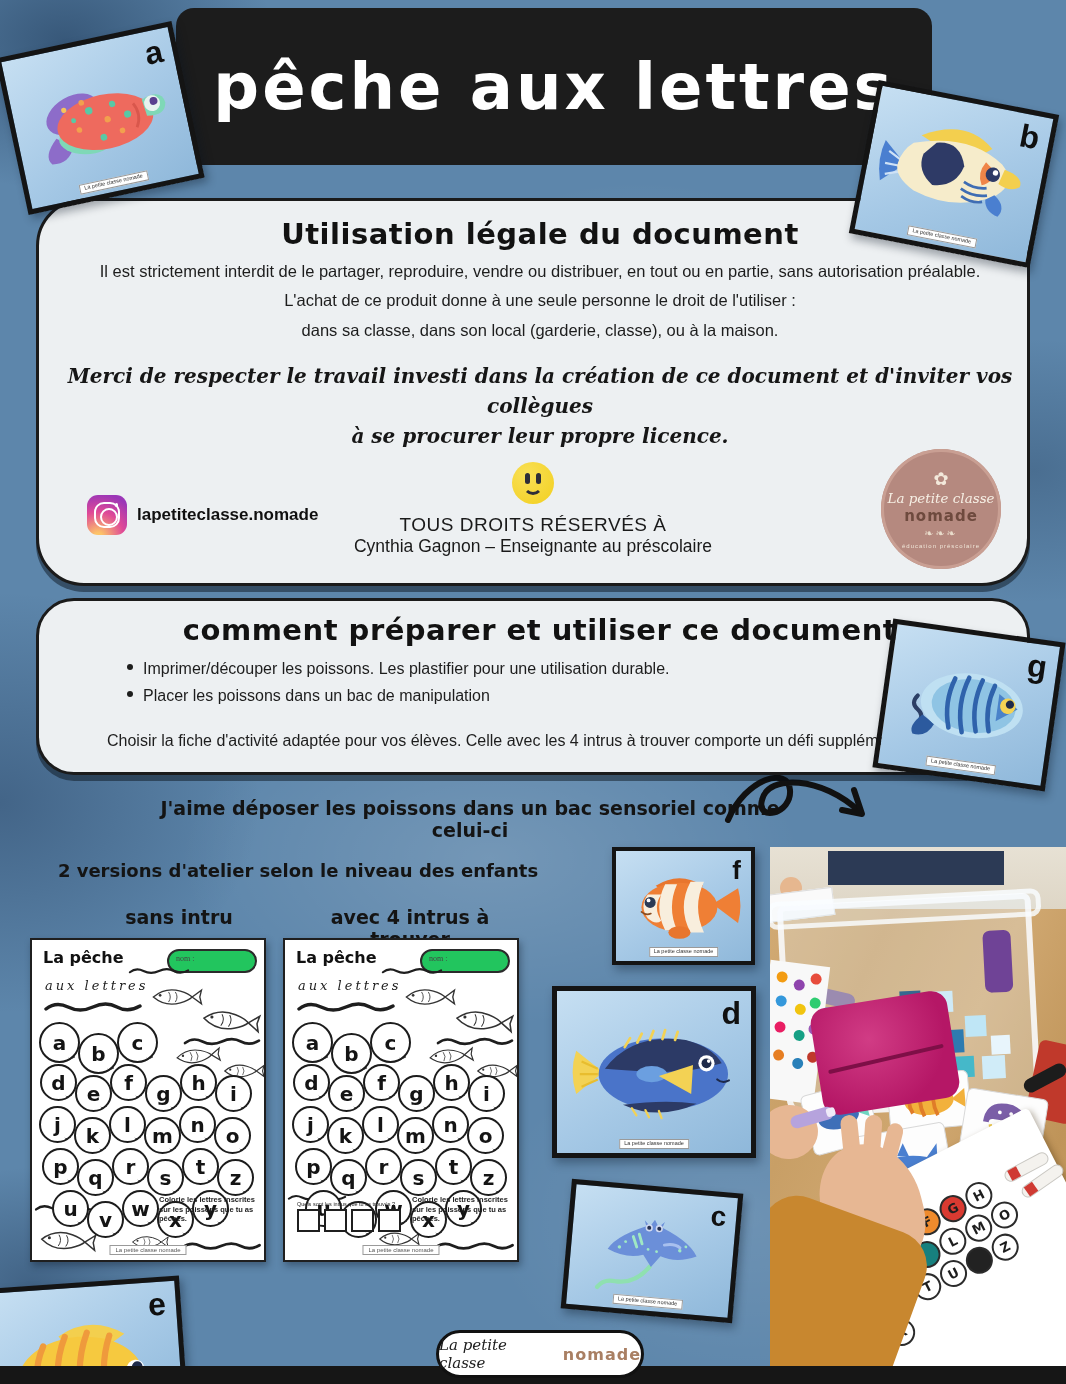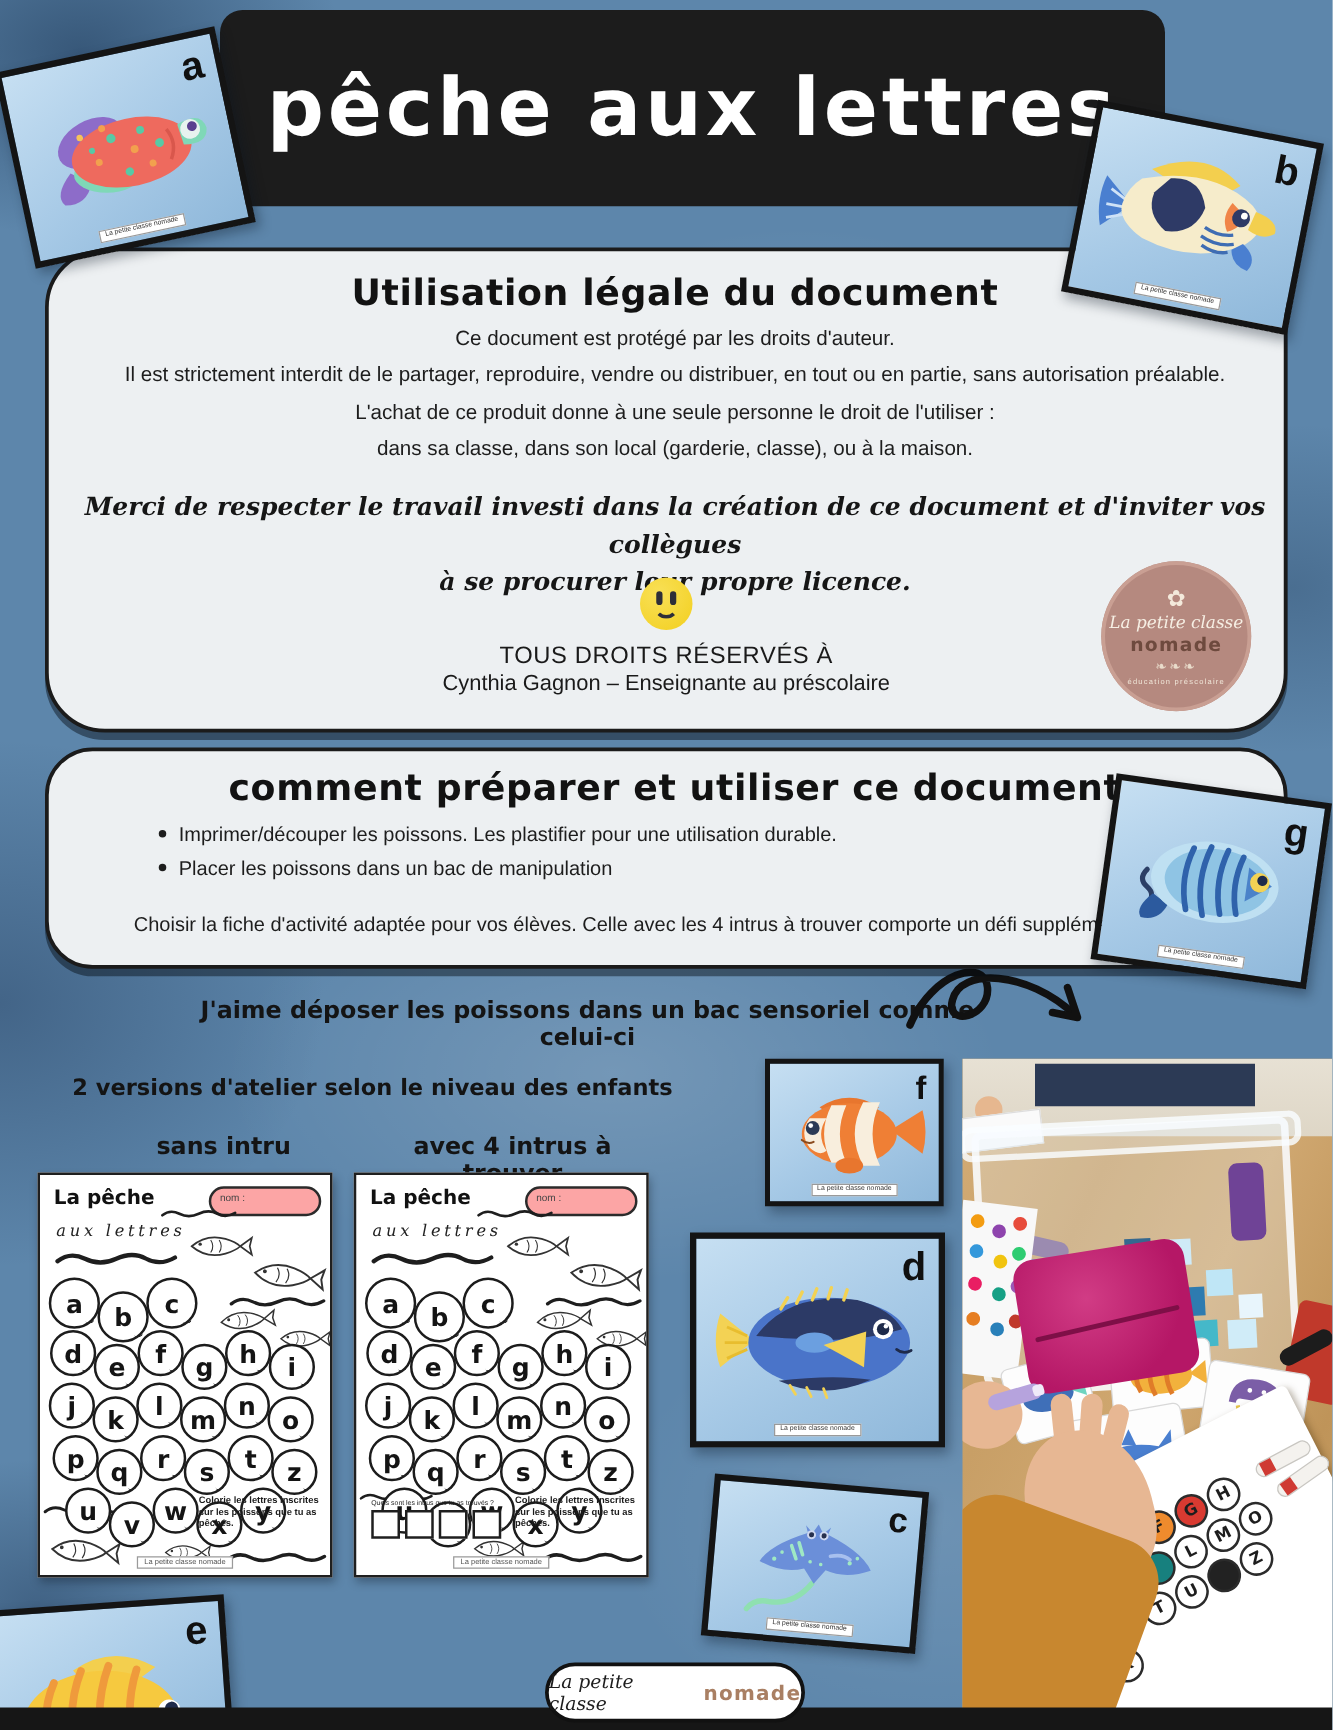--- a/index.html
+++ b/index.html
@@ -56,21 +56,21 @@
   .bin-note{ position:absolute; left:150px; top:797px; width:640px; text-align:center; font-family:"DejaVu Sans",sans-serif; font-weight:bold; font-size:19px; color:#141414; z-index:2;}
   .curl-arrow{ position:absolute; left:718px; top:762px; width:178px; height:80px; z-index:2;}
   .versions-heading{ position:absolute; left:28px; top:860px; width:540px; text-align:center; font-family:"DejaVu Sans",sans-serif; font-weight:bold; font-size:18px; color:#141414; z-index:2;}
   .label-left{ position:absolute; left:84px; top:906px; width:190px; text-align:center; font-weight:bold; font-size:19px; color:#141414; z-index:2; font-family:"DejaVu Sans",sans-serif;}
   .label-right{ position:absolute; left:288px; top:906px; width:244px; text-align:center; font-weight:bold; font-size:19px; color:#141414; z-index:2; font-family:"DejaVu Sans",sans-serif;}
   
   .worksheet{ position:absolute; top:938px; width:236px; height:324px; background:#fff; border:2.5px solid #1f1f1f; box-shadow:2px 4px 7px rgba(8,16,30,.35); z-index:3; overflow:hidden;}
   .ws-left{ left:30px;} .ws-right{ left:283px;}
   .ws-title{ position:absolute; left:11px; top:8px; font-family:"DejaVu Sans",sans-serif; font-weight:bold; font-size:16px; color:#111;}
   .ws-sub{ position:absolute; left:13px; top:38px; font-family:"DejaVu Serif",serif; font-style:italic; font-size:13px; letter-spacing:3px; color:#222;}
-  .ws-name{ position:absolute; top:9px; right:7px; width:90px; height:24px; border:2px solid #2b2b2b; border-radius:12px; background:#fca5a5; font-size:8px; color:#444; padding:3px 7px;}
+  .ws-name{ position:absolute; top:9px; right:7px; width:90px; height:24px; border:2px solid #2b2b2b; border-radius:12px; background:#22c55e; font-size:8px; color:#444; padding:3px 7px;font-family:Liberation Serif, serif;}
   .wave{ position:absolute; }
   .doodle{ position:absolute; }
   .ws-letters{ position:absolute; left:7px; top:82px; z-index:2;}
   .ws-row{ display:flex; margin-bottom:9px; height:33px;}
   .bubble{ flex:none; width:37px; height:37px; background:#fff; border:2.5px solid #1c1c1c; border-radius:50%; display:flex; align-items:center; justify-content:center; font-family:"DejaVu Sans",sans-serif; font-weight:bold; font-size:20px; color:#141414; margin-right:-2px; position:relative;}
   .bubble::after{ content:""; position:absolute; right:3px; bottom:2px; width:7px; height:5px; border-bottom:1.6px solid #222; border-radius:50%; transform:rotate(-18deg);}
   .ws-row .bubble:nth-child(even){ transform:translateY(11px);}
   .ws-row-0 .bubble{ width:41px; height:41px;}
   .ws-row-1{ margin-left:1px;} .ws-row-3{ margin-left:3px;} .ws-row-4{ margin-left:13px;}
   .ws-caption{ position:absolute; right:5px; bottom:36px; width:100px; font-size:7.5px; line-height:1.3; color:#1c1c1c; font-weight:bold; z-index:2;}
@@ -203,28 +203,33 @@
       <path d="M98,62 q13,6 26,2 M96,70 q15,7 30,2 M98,78 q13,6 24,2" stroke="#3f6db3" stroke-width="3" fill="none"></path>
       <path d="M134,70 Q150,80 142,93 Q127,90 125,77 Z" fill="#4a7fd0"></path>
       <path d="M140,40 Q162,44 160,56 Q150,64 136,57 Z" fill="#f3cf4e"></path>
     </svg>
     <span class="card-mark">La petite classe nomade</span>
   </div>
 
   <section class="panel panel-legal">
     <h2>Utilisation légale du document</h2>
     <div class="legal-lines">
-      <p>Ce document est protégé par les droits d'auteur.</p>
       <p>Il est strictement interdit de le partager, reproduire, vendre ou distribuer, en tout ou en partie, sans autorisation préalable.</p>
       <p>L'achat de ce produit donne à une seule personne le droit de l'utiliser :</p>
       <p>dans sa classe, dans son local (garderie, classe), ou à la maison.</p>
     </div>
     <div class="thanks">
       <div>Merci de respecter le travail investi dans la création de ce document et d'inviter vos collègues</div>
       <div>à se procurer leur propre licence.</div>
+    </div>
+    <div class="insta">
+      <span class="ig">
+          <span class="dot"></span>
+        </span>
+      <span class="handle">lapetiteclasse.nomade</span>
     </div>
     <div class="rights">
       <div class="smiley">
           <span class="mouth"></span>
         </div>
       <div class="line1">TOUS DROITS RÉSERVÉS À</div>
       <div class="line2">Cynthia Gagnon – Enseignante au préscolaire</div>
     </div>
     <div class="logo-circle">
       <span class="flower">✿</span>

